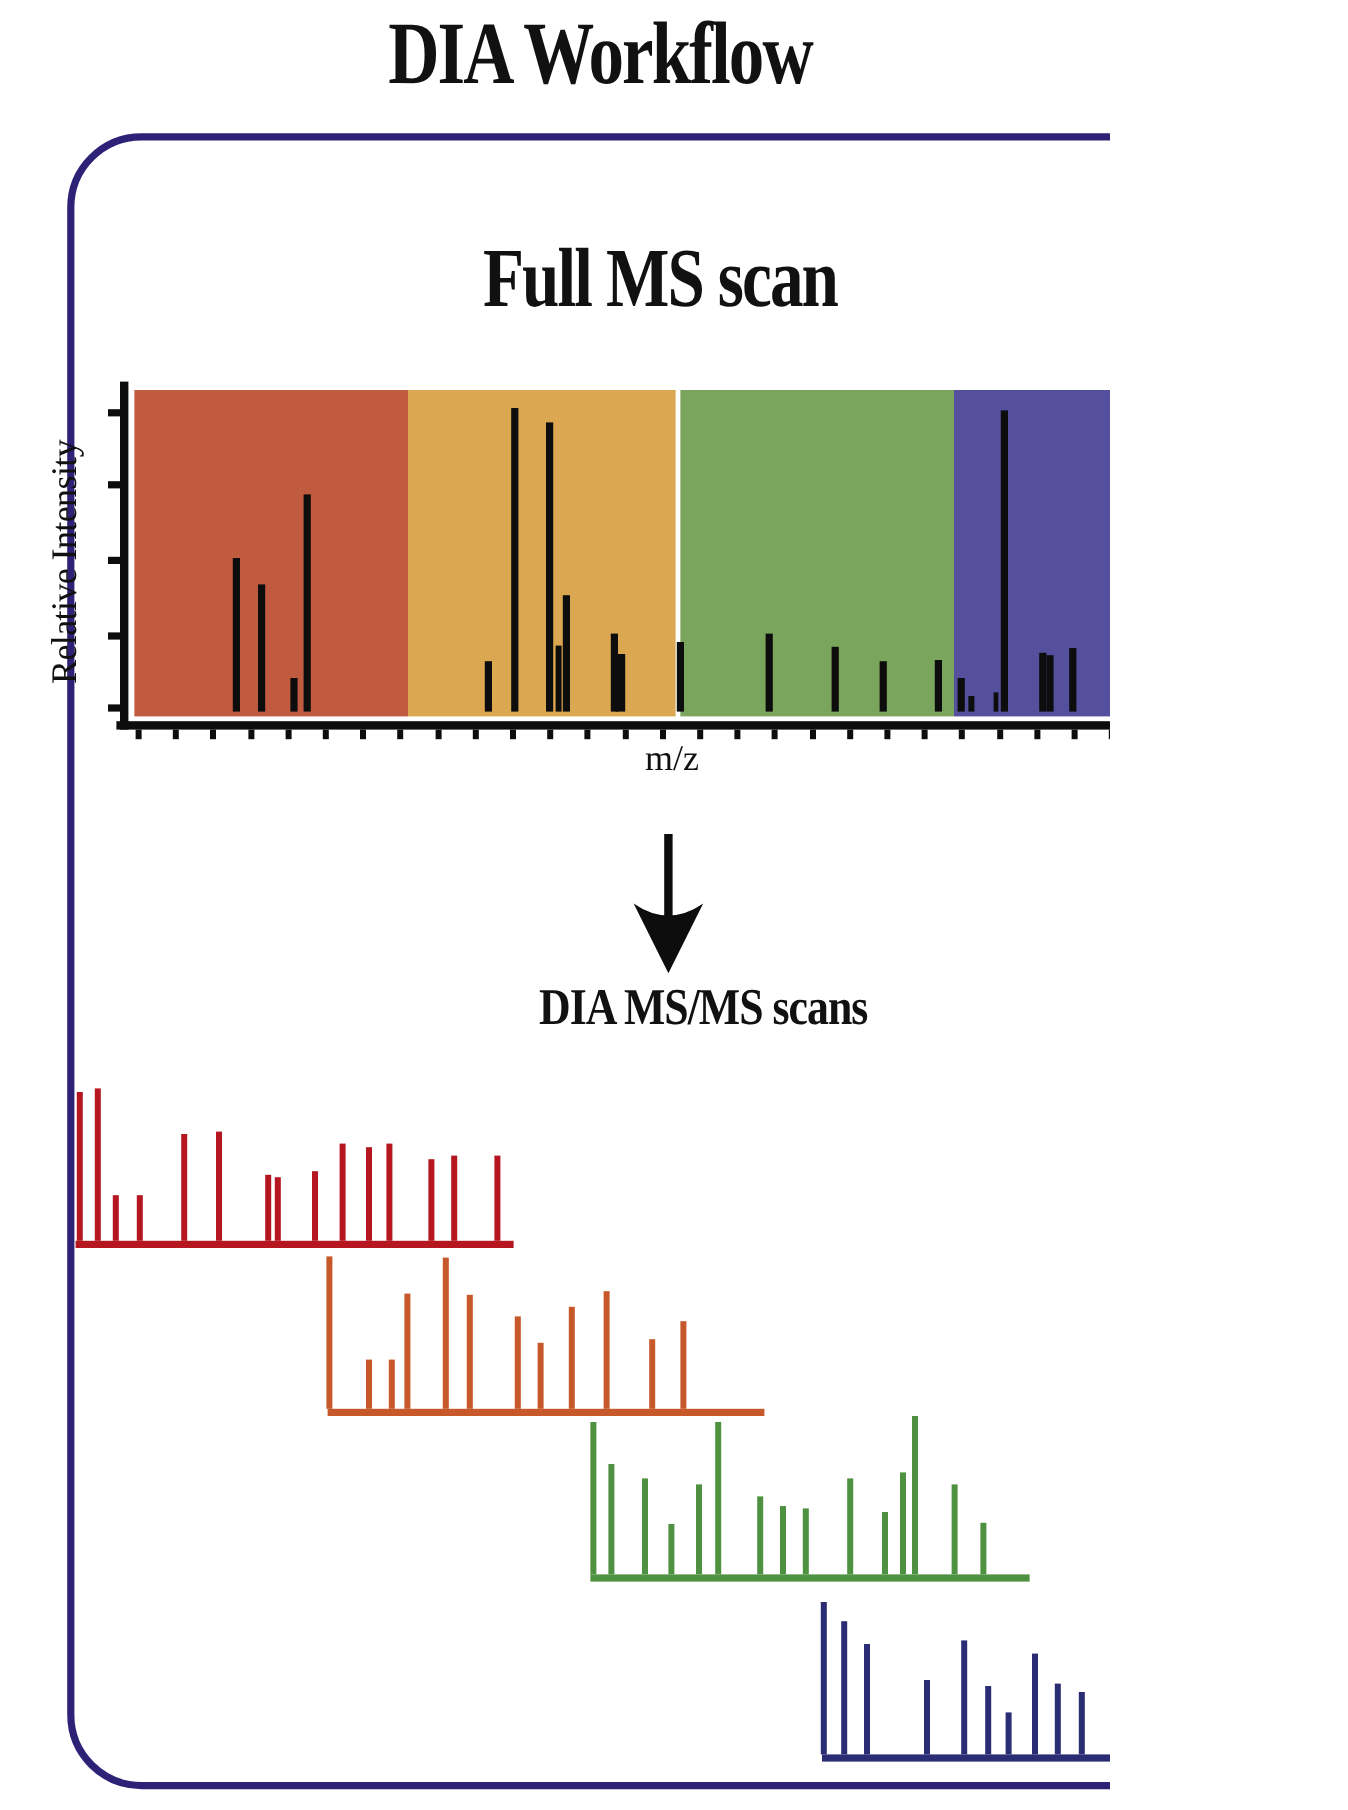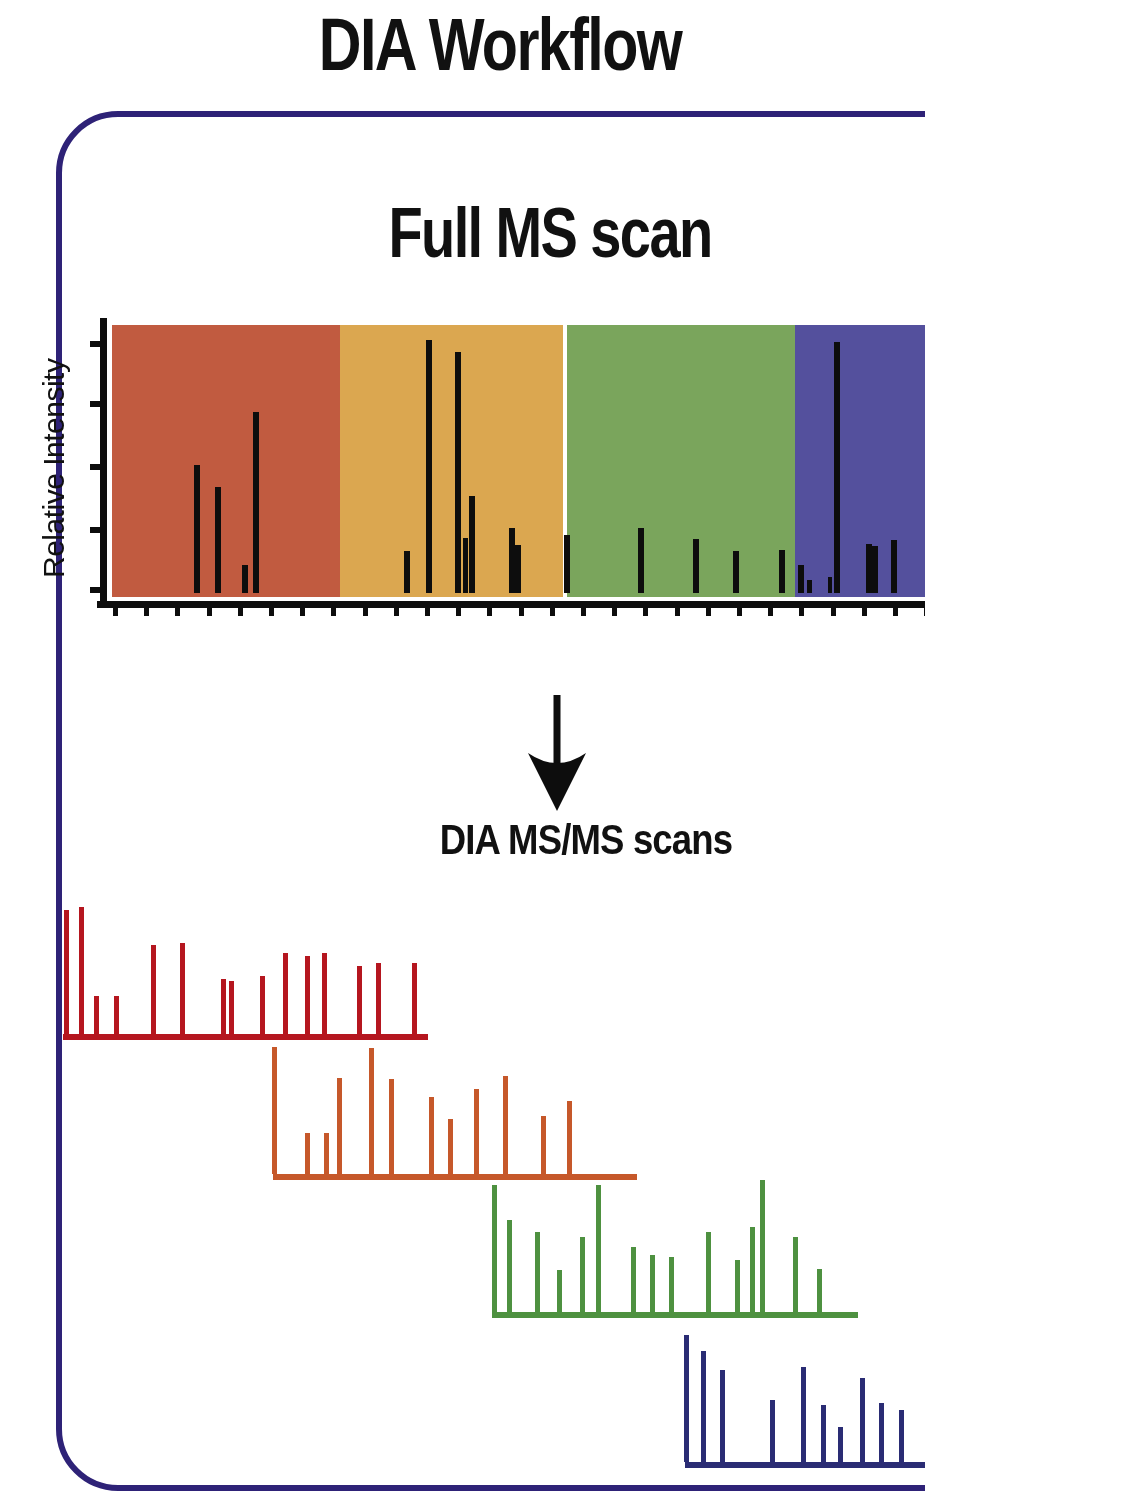--- a/index.html
+++ b/index.html
@@ -1,18 +1,18 @@
 <!DOCTYPE html>
 <html><head>
 <meta charset="utf-8">
 <style>
   html,body{margin:0;padding:0;background:#ffffff;}
   #stage{
     position:relative;width:925px;height:1508px;background:#ffffff;
-    font-family:Liberation Sans, sans-serif;overflow:hidden;
+    font-family:Liberation Serif, serif;overflow:hidden;
   }
   .t-center{position:absolute;text-align:center;line-height:1;color:#111;font-weight:bold;}
   #page-title{left:0;top:8px;width:1000px;font-size:74px;letter-spacing:-2px;transform:scaleX(0.80);}
   #fullms-title{left:50px;top:198px;width:1000px;font-size:70px;letter-spacing:-2px;transform:scaleX(0.80);}
   #dia-label{left:86px;top:818px;width:1000px;font-size:43px;letter-spacing:-1px;transform:scaleX(0.85);}
   #panel-border{
     position:absolute;left:56px;top:111px;width:1032px;height:1380px;
     border:6px solid #2e2277;border-radius:62px;box-sizing:border-box;
   }
   .band{position:absolute;top:325px;height:272px;}
@@ -112,20 +112,21 @@
       <div class="peak" style="left: 806.5px; top: 580px; width: 5px; height: 13px; background: rgb(13, 13, 13);"></div>
       <div class="peak" style="left: 828px; top: 577px; width: 4px; height: 16px; background: rgb(13, 13, 13);"></div>
       <div class="peak" style="left: 834px; top: 342px; width: 6px; height: 251px; background: rgb(13, 13, 13);"></div>
       <div class="peak" style="left: 866px; top: 544px; width: 6px; height: 49px; background: rgb(13, 13, 13);"></div>
       <div class="peak" style="left: 872px; top: 546px; width: 6px; height: 47px; background: rgb(13, 13, 13);"></div>
       <div class="peak" style="left: 891px; top: 540px; width: 6px; height: 53px; background: rgb(13, 13, 13);"></div>
       <div class="peak" style="left: 932.5px; top: 569px; width: 5px; height: 24px; background: rgb(13, 13, 13);"></div>
       <div class="peak" style="left: 997px; top: 557px; width: 6px; height: 36px; background: rgb(13, 13, 13);"></div>
     </div>
   <div id="y-axis-label">Relative Intensity</div>
+  <div id="x-axis-label">m/z</div>
 
   <svg id="down-arrow" width="70" height="120" viewBox="0 0 70 120">
     <rect x="31.5" y="0" width="7" height="72" fill="#0d0d0d"></rect>
     <path d="M 6,58 Q 35,78 64,58 L 35,116 Z" fill="#0d0d0d"></path>
   </svg>
 
   <div id="dia-label" class="t-center">DIA MS/MS scans</div>
 
   <div id="dia-spectra">
       <div class="spec-baseline" style="left: 63px; top: 1034px; width: 365px; background: rgb(181, 22, 31);"></div>

